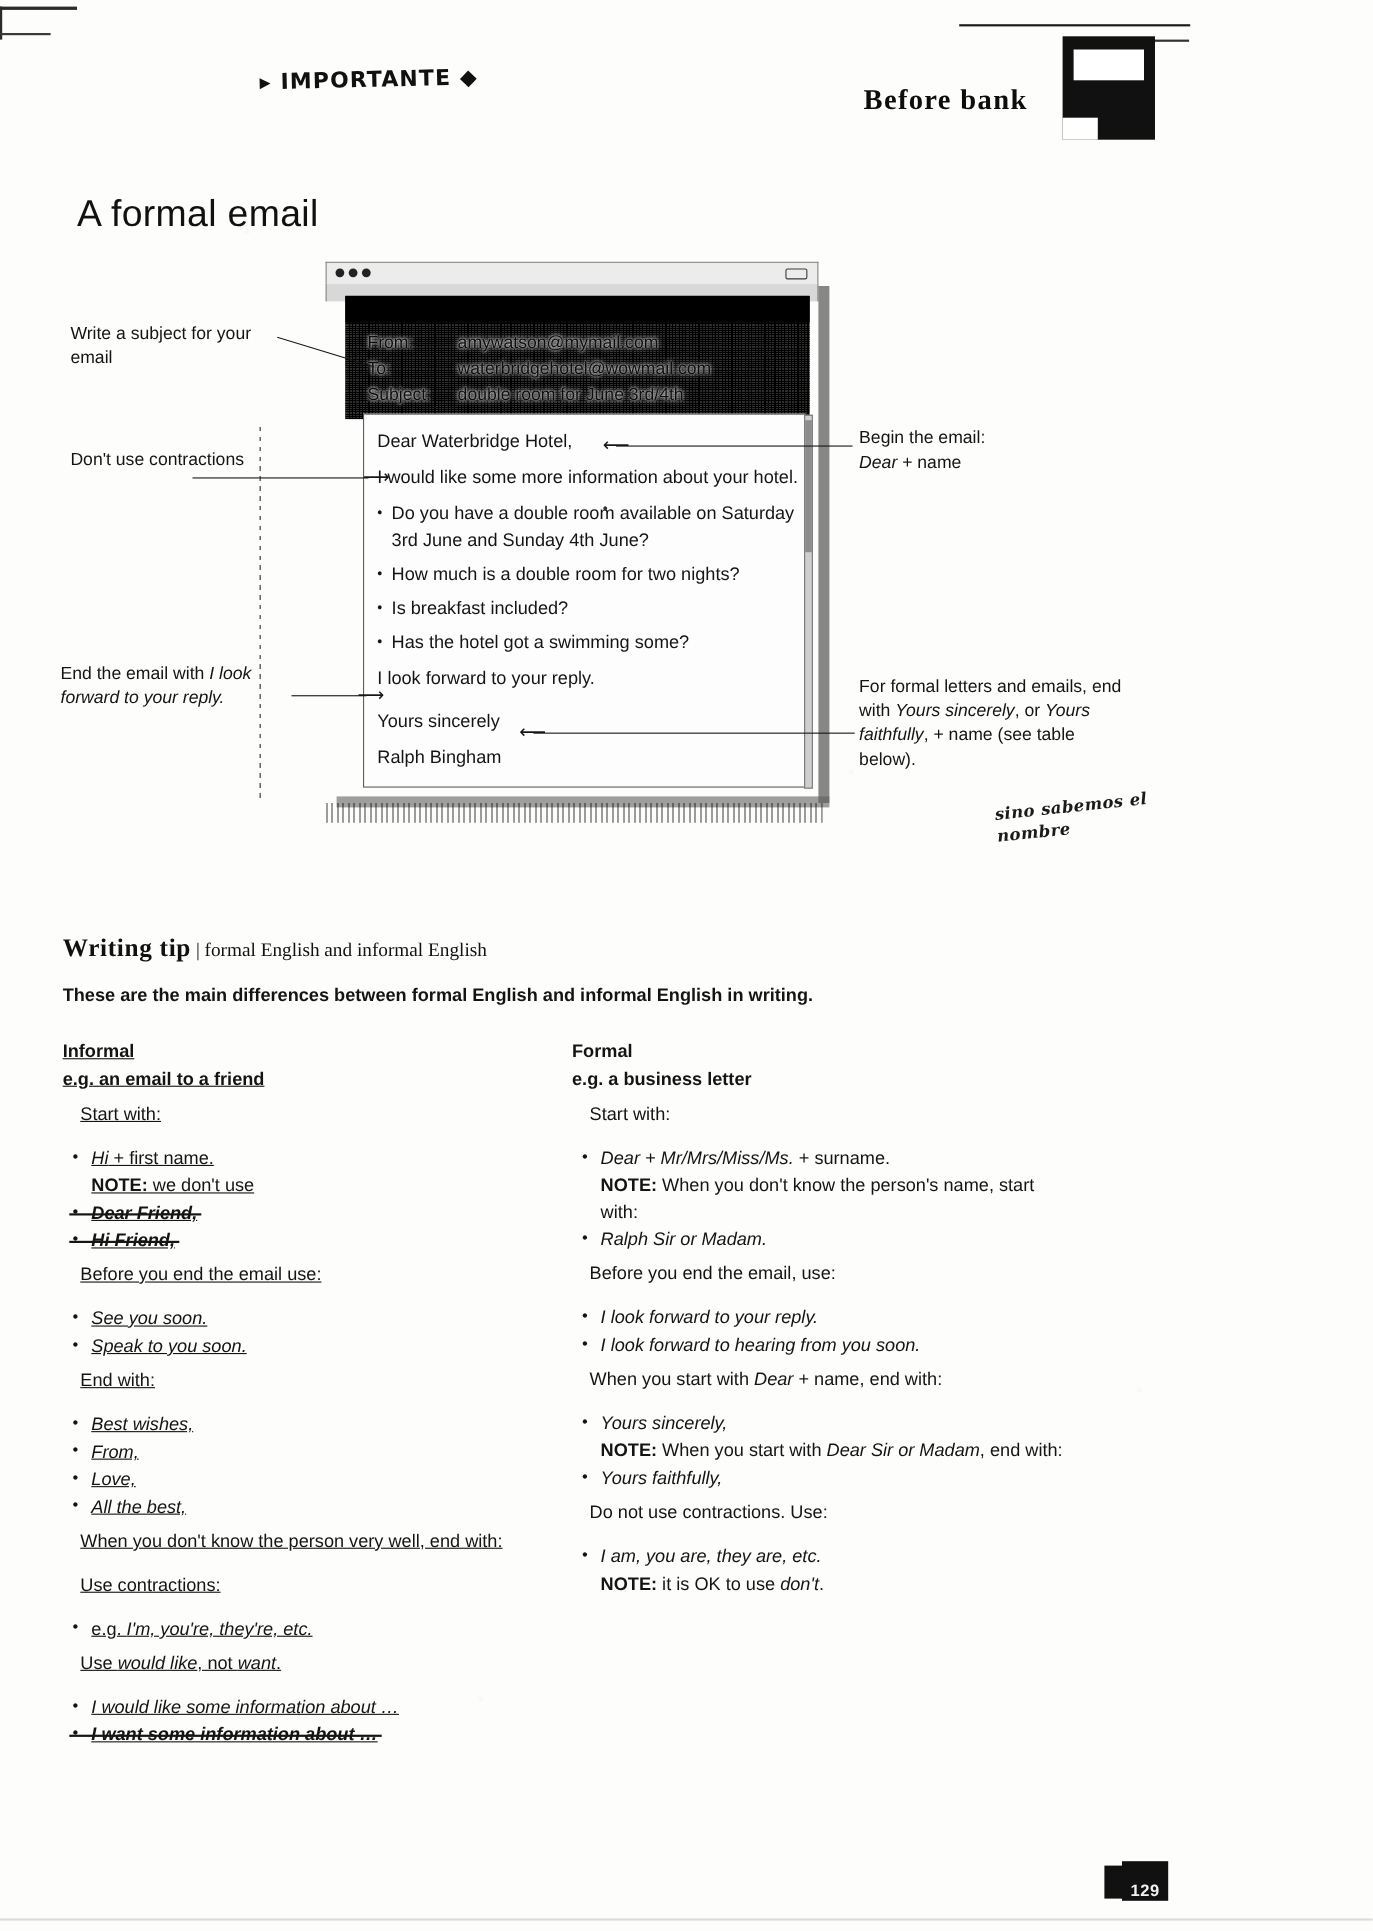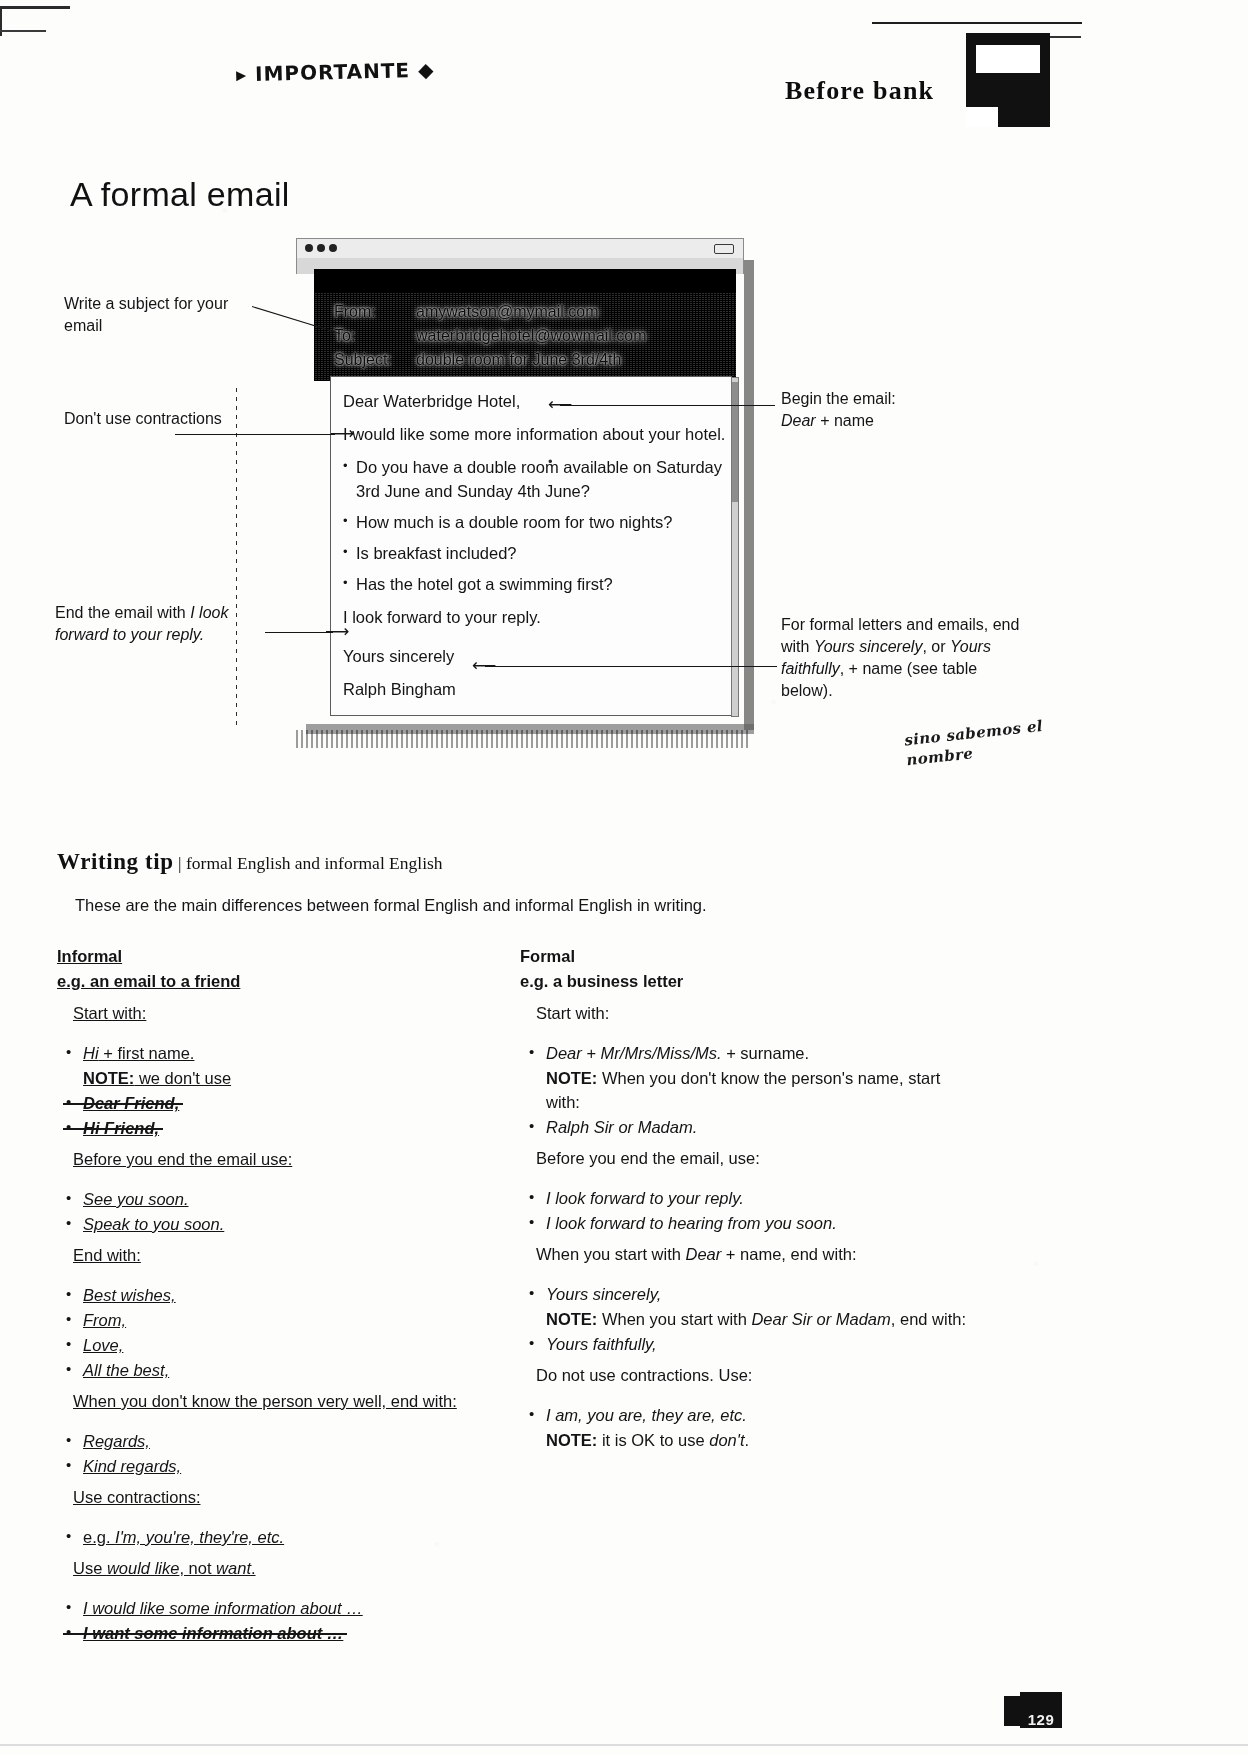--- a/index.html
+++ b/index.html
@@ -167,21 +167,21 @@
 
   
   #tip-heading{
     position:absolute;left:57px;top:848px;font-size:23px;color:#111;
   }
   #tip-heading .strong{
     font-family:"Liberation Serif", serif;font-weight:700;letter-spacing:.6px;
   }
   #tip-heading .rest{font-size:17.5px;font-family:Liberation Serif, serif;}
   #tip-intro{
-    position:absolute;left:75px;top:896px;font-size:16.5px;color:#141414;
+    position:absolute;left:57px;top:896px;font-size:16.5px;color:#141414;font-weight:bold;
   }
 
   .col{position:absolute;top:944px;font-size:16.5px;line-height:24px;color:#141414;width:450px;}
   #col-informal{left:57px;text-decoration:underline;}
   #col-formal{left:520px;}
   .col h3{margin:0;font-size:16.5px;font-weight:700;line-height:25px;}
   .col h3.sub{margin-bottom:4px;}
   .col p{margin:16px;}
   .col .lead{margin-top:7px;}
   .col ul{margin:2px 0 0 0;padding:0;list-style:none;}
@@ -259,21 +259,21 @@
       </div>
     </div>
 
     <div class="win-body">
       <p>Dear Waterbridge Hotel,</p>
       <p>I would like some more information about your hotel.</p>
       <ul>
         <li>Do you have a double room available on Saturday 3rd June and Sunday 4th June?</li>
         <li>How much is a double room for two nights?</li>
         <li>Is breakfast included?</li>
-        <li>Has the hotel got a swimming first?</li>
+        <li>Has the hotel got a swimming some?</li>
       </ul>
       <p>I look forward to your reply.</p>
       <div class="sig-gap"></div>
       <p>Yours sincerely</p>
       <p>Ralph Bingham</p>
       <div class="win-scroll">
           <i></i>
         </div>
     </div>
 
@@ -338,24 +338,20 @@
           <li><span class="it">Speak to you soon.</span></li>
         </ul>
         <p class="lead">End with:</p>
         <ul>
           <li><span class="it">Best wishes,</span></li>
           <li><span class="it">From,</span></li>
           <li><span class="it">Love,</span></li>
           <li><span class="it">All the best,</span></li>
         </ul>
         <p class="lead">When you don't know the person very well, end with:</p>
-        <ul>
-          <li><span class="it">Regards,</span></li>
-          <li><span class="it">Kind regards,</span></li>
-        </ul>
         <p class="lead">Use contractions:</p>
         <ul>
           <li>e.g. <span class="it">I'm, you're, they're, etc.</span></li>
         </ul>
         <p class="lead">Use <span class="it">would like</span>, not <span class="it">want</span>.</p>
         <ul>
           <li><span class="it">I would like some information about …</span></li>
           <li><span class="struck">I want some information about …</span></li>
         </ul>
       </div>

